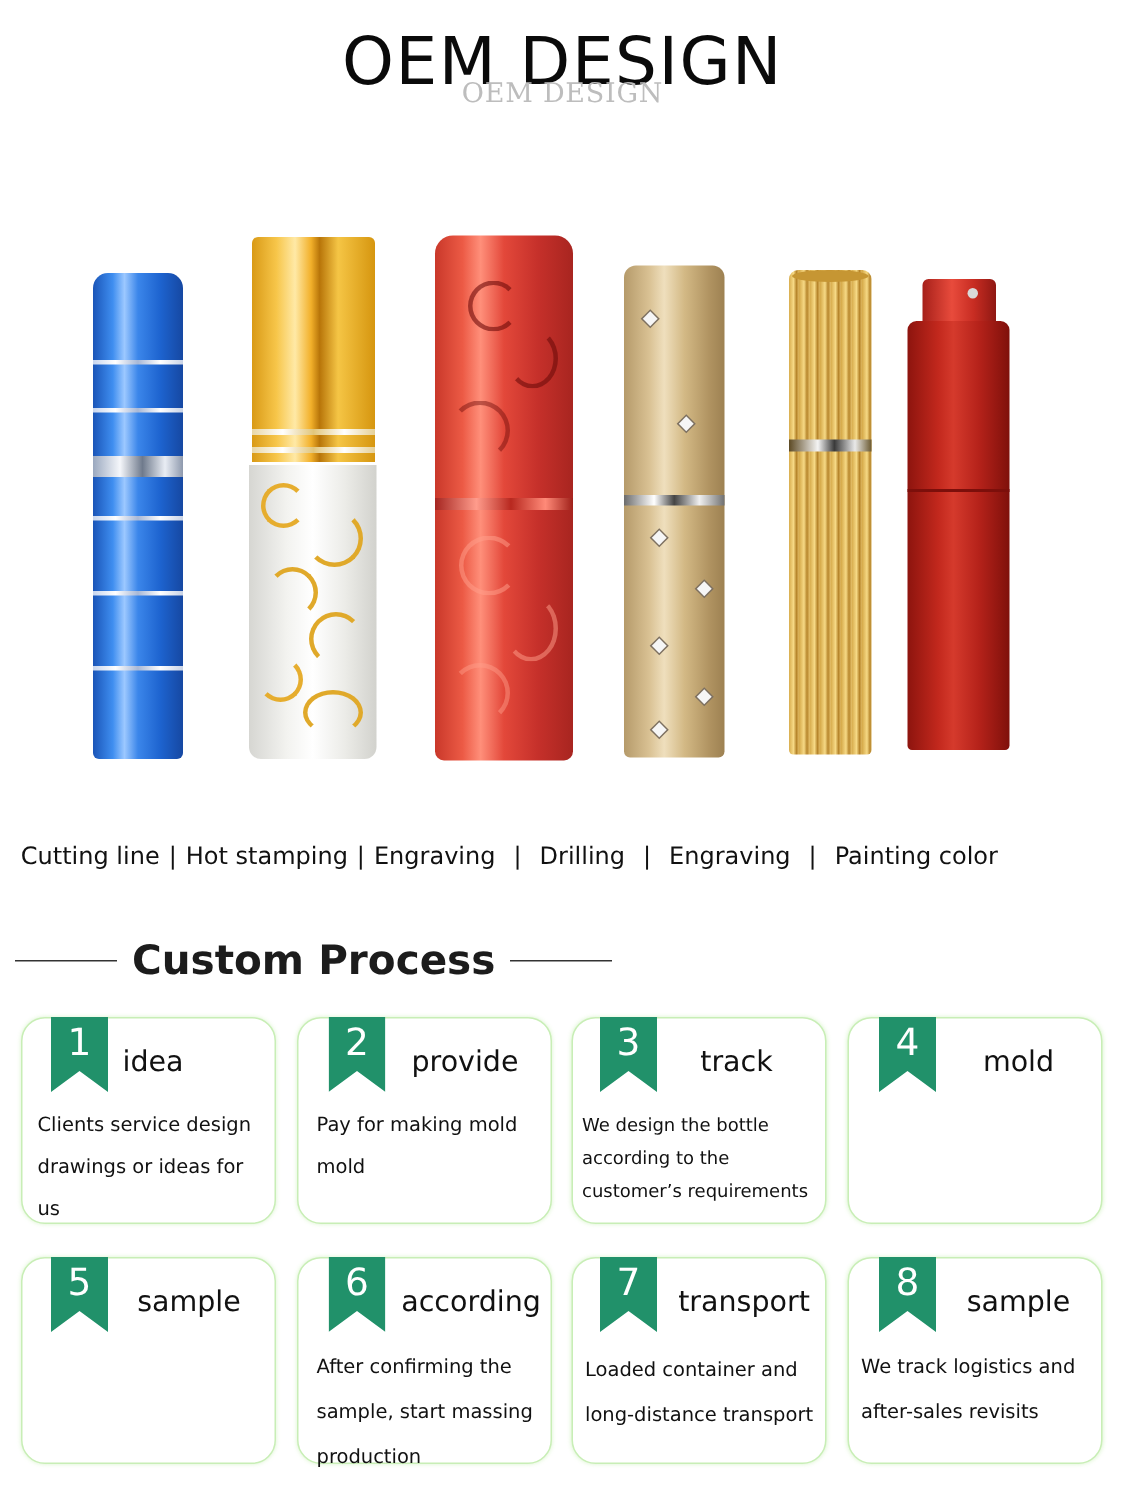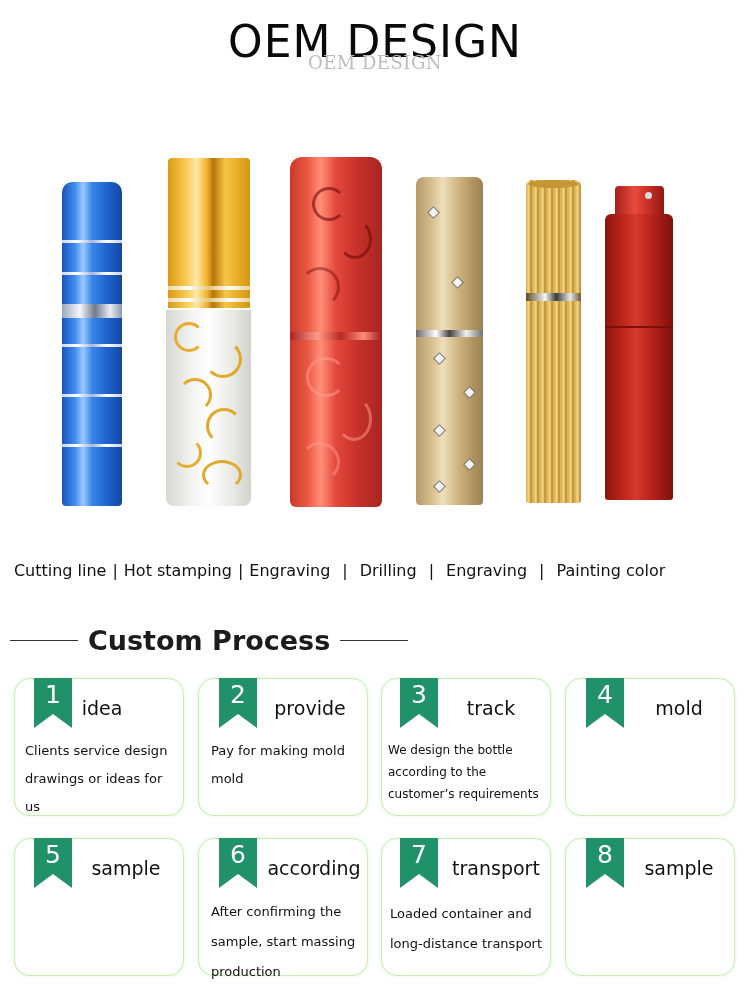--- a/index.html
+++ b/index.html
@@ -215,13 +215,14 @@
     </div>
   <div class="card-title" style="left:62px;right:2px">transport</div>
   <div class="card-desc lh-mid" style="left:8px;top:60px">Loaded container and long-distance transport</div>
 </div>
 
 <div class="card" style="left:565px;top:838px">
   <div class="ribbon" style="left:20px">
       <span>8</span>
     </div>
   <div class="card-title" style="left:62px;right:4px">sample</div>
+  <div class="card-desc lh-mid" style="left:8px;top:58px">We track logistics and after-sales revisits</div>
 </div>
 
 </body></html>

